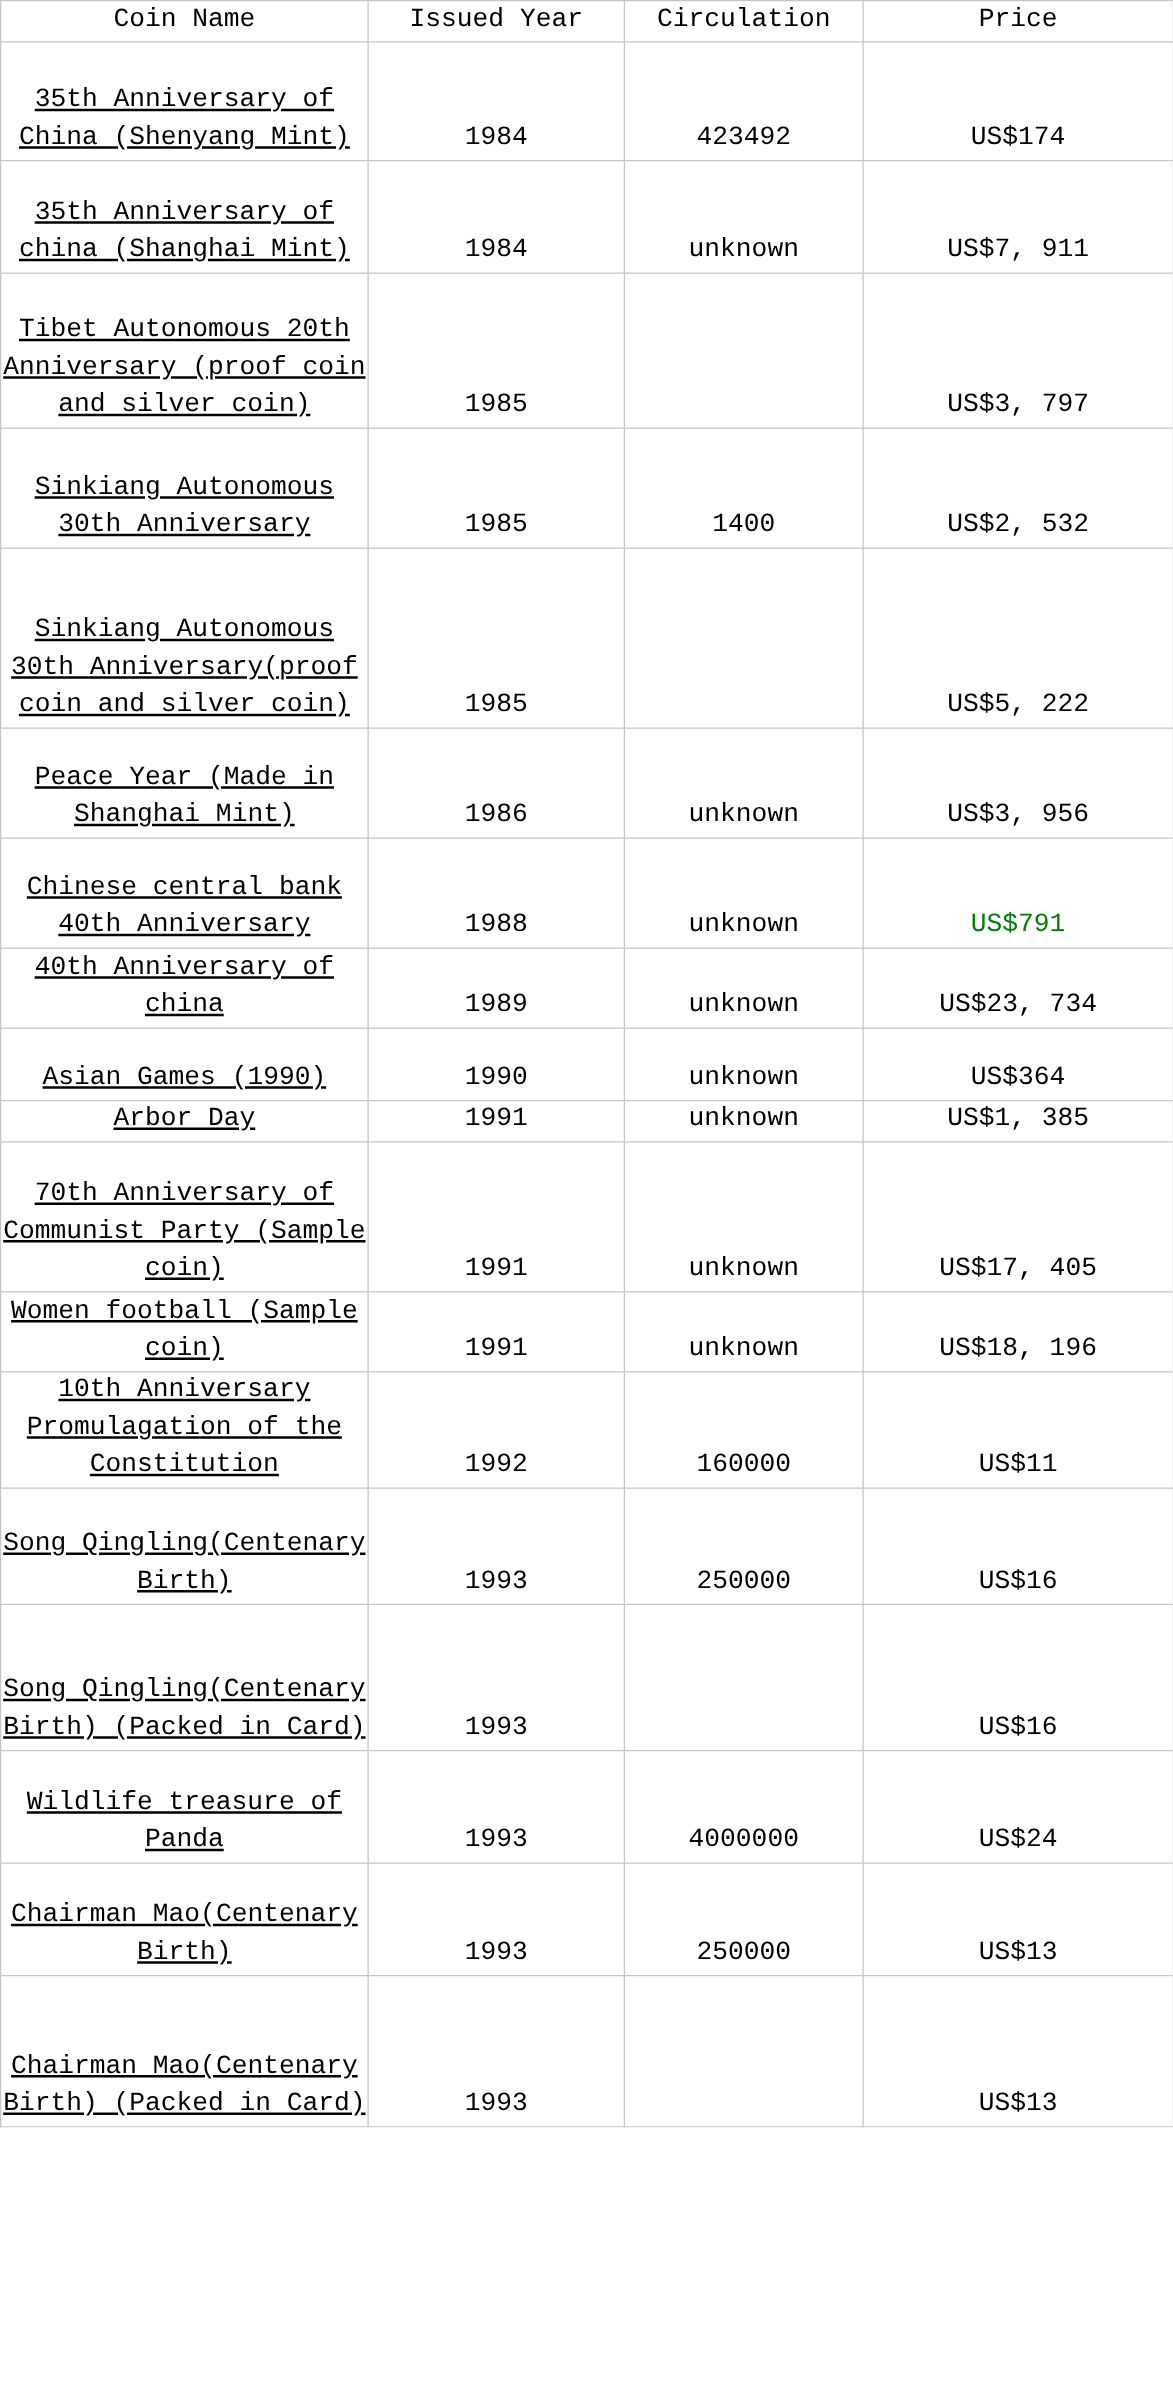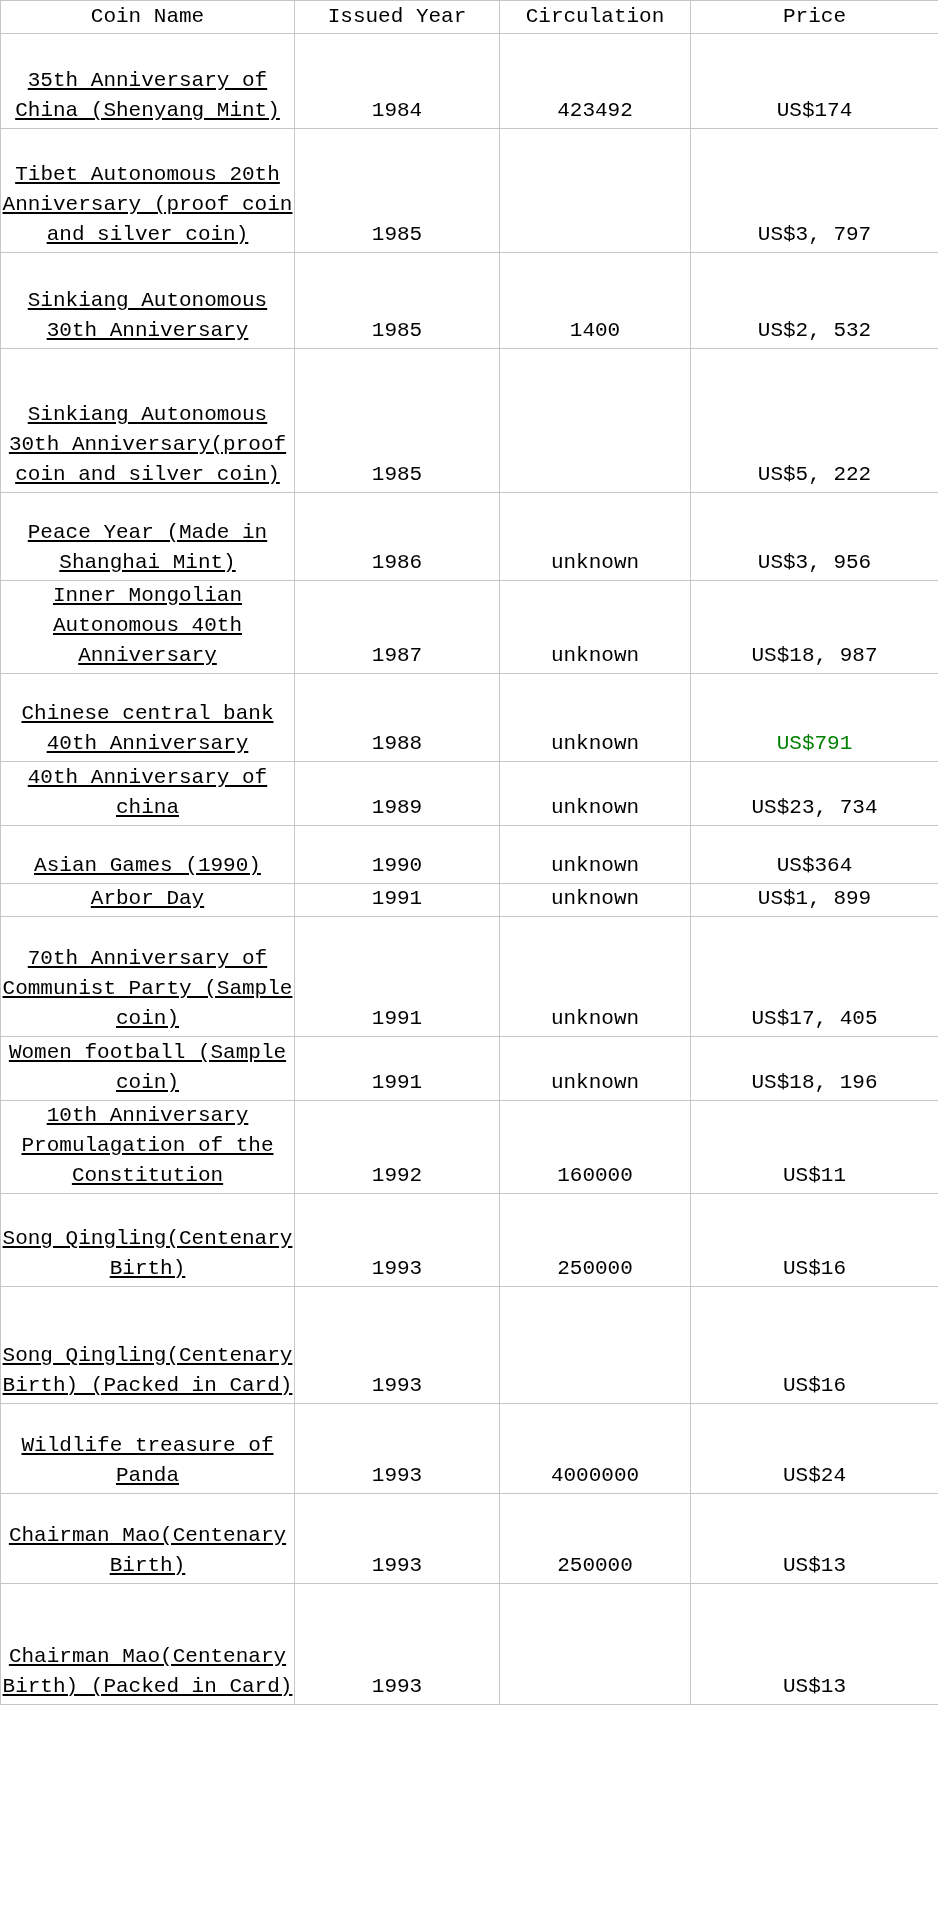--- a/index.html
+++ b/index.html
@@ -69,20 +69,26 @@
         <th>Price</th>
       </tr>
     </thead>
     <tbody>
         <tr style="height: 95px;">
     <td class="name-cell">35th Anniversary of China (Shenyang Mint)</td>
     <td class="year-cell">1984</td>
     <td class="circ-cell">423492</td>
     <td class="price-cell">US$174</td>
   </tr>
+        <tr style="height: 90px;">
+    <td class="name-cell">35th Anniversary of china (Shanghai Mint)</td>
+    <td class="year-cell">1984</td>
+    <td class="circ-cell">unknown</td>
+    <td class="price-cell">US$7, 911</td>
+  </tr>
         <tr style="height: 124px;">
     <td class="name-cell">Tibet Autonomous 20th Anniversary (proof coin and silver coin)</td>
     <td class="year-cell">1985</td>
     <td class="circ-cell"></td>
     <td class="price-cell">US$3, 797</td>
   </tr>
         <tr style="height: 96px;">
     <td class="name-cell">Sinkiang Autonomous 30th Anniversary</td>
     <td class="year-cell">1985</td>
     <td class="circ-cell">1400</td>
@@ -93,26 +99,20 @@
     <td class="year-cell">1985</td>
     <td class="circ-cell"></td>
     <td class="price-cell">US$5, 222</td>
   </tr>
         <tr style="height: 88px;">
     <td class="name-cell">Peace Year (Made in Shanghai Mint)</td>
     <td class="year-cell">1986</td>
     <td class="circ-cell">unknown</td>
     <td class="price-cell">US$3, 956</td>
   </tr>
-        <tr style="height: 90px;">
-    <td class="name-cell">Inner Mongolian Autonomous 40th Anniversary</td>
-    <td class="year-cell">1987</td>
-    <td class="circ-cell">unknown</td>
-    <td class="price-cell">US$18, 987</td>
-  </tr>
         <tr style="height: 88px;">
     <td class="name-cell">Chinese central bank 40th Anniversary</td>
     <td class="year-cell">1988</td>
     <td class="circ-cell">unknown</td>
     <td class="price-cell green">US$791</td>
   </tr>
         <tr style="height: 64px;">
     <td class="name-cell">40th Anniversary of china</td>
     <td class="year-cell">1989</td>
     <td class="circ-cell">unknown</td>
@@ -121,21 +121,21 @@
         <tr style="height: 58px; padding-left: 48px;">
     <td class="name-cell">Asian Games (1990)</td>
     <td class="year-cell">1990</td>
     <td class="circ-cell">unknown</td>
     <td class="price-cell">US$364</td>
   </tr>
         <tr style="height: 28px;">
     <td class="name-cell">Arbor Day</td>
     <td class="year-cell">1991</td>
     <td class="circ-cell">unknown</td>
-    <td class="price-cell">US$1, 899</td>
+    <td class="price-cell">US$1, 385</td>
   </tr>
         <tr style="height: 120px;">
     <td class="name-cell">70th Anniversary of Communist Party (Sample coin)</td>
     <td class="year-cell">1991</td>
     <td class="circ-cell">unknown</td>
     <td class="price-cell">US$17, 405</td>
   </tr>
         <tr style="height: 64px;">
     <td class="name-cell">Women football (Sample coin)</td>
     <td class="year-cell">1991</td>

